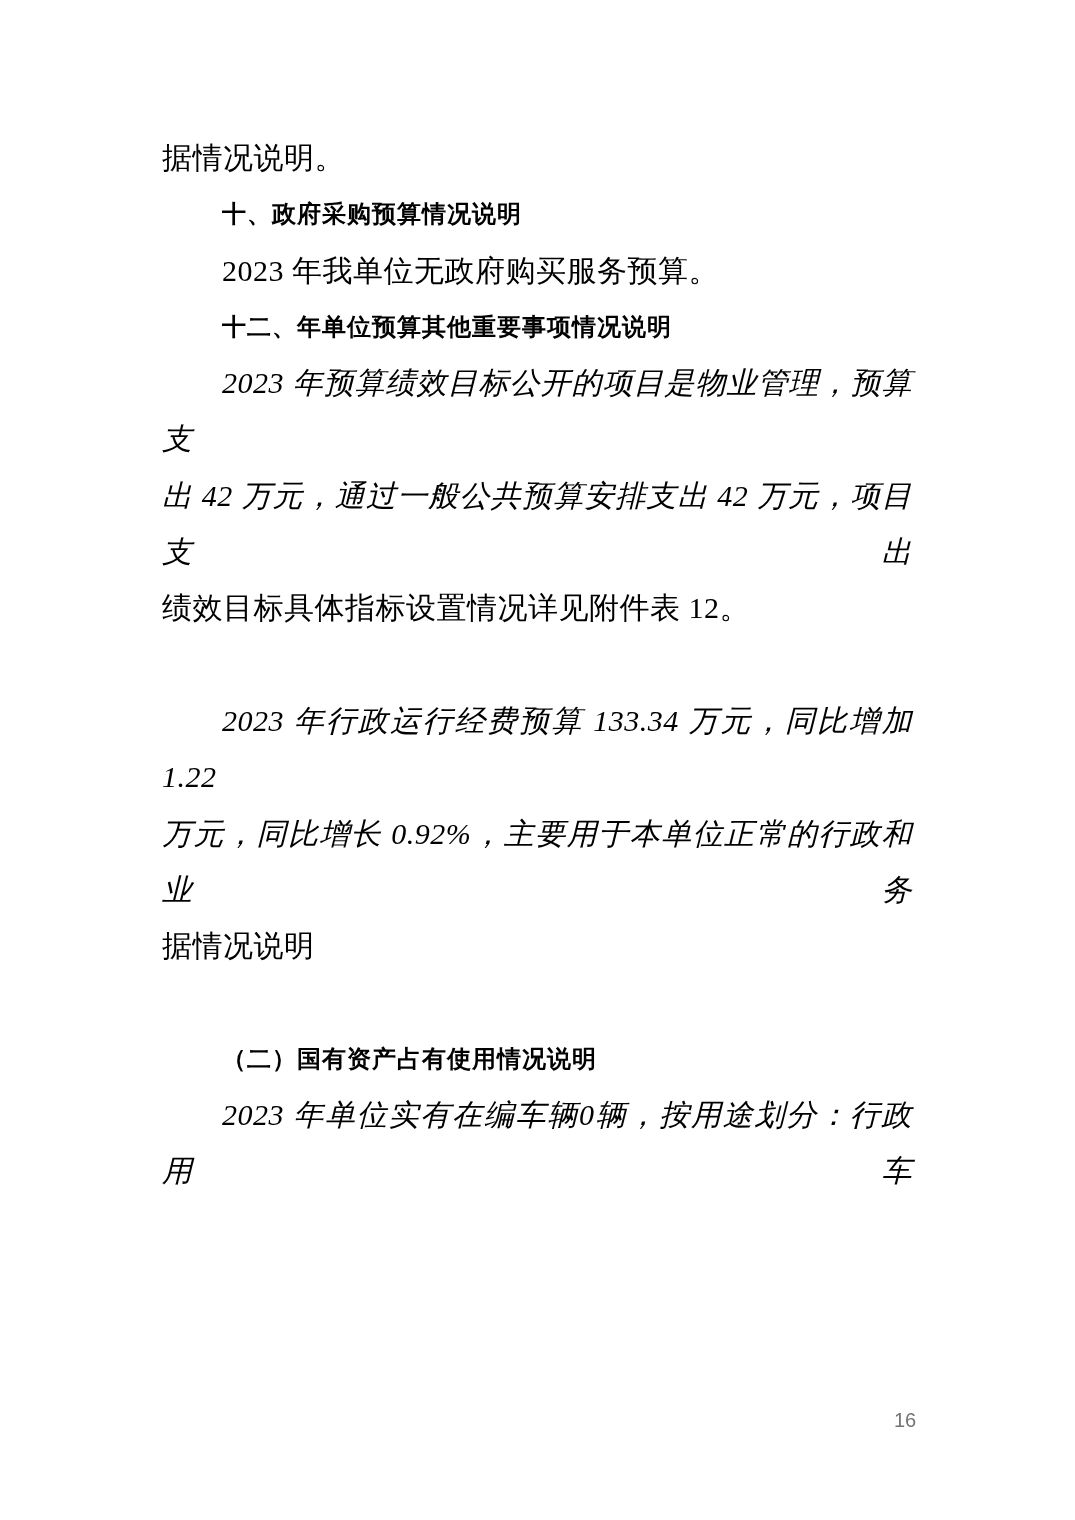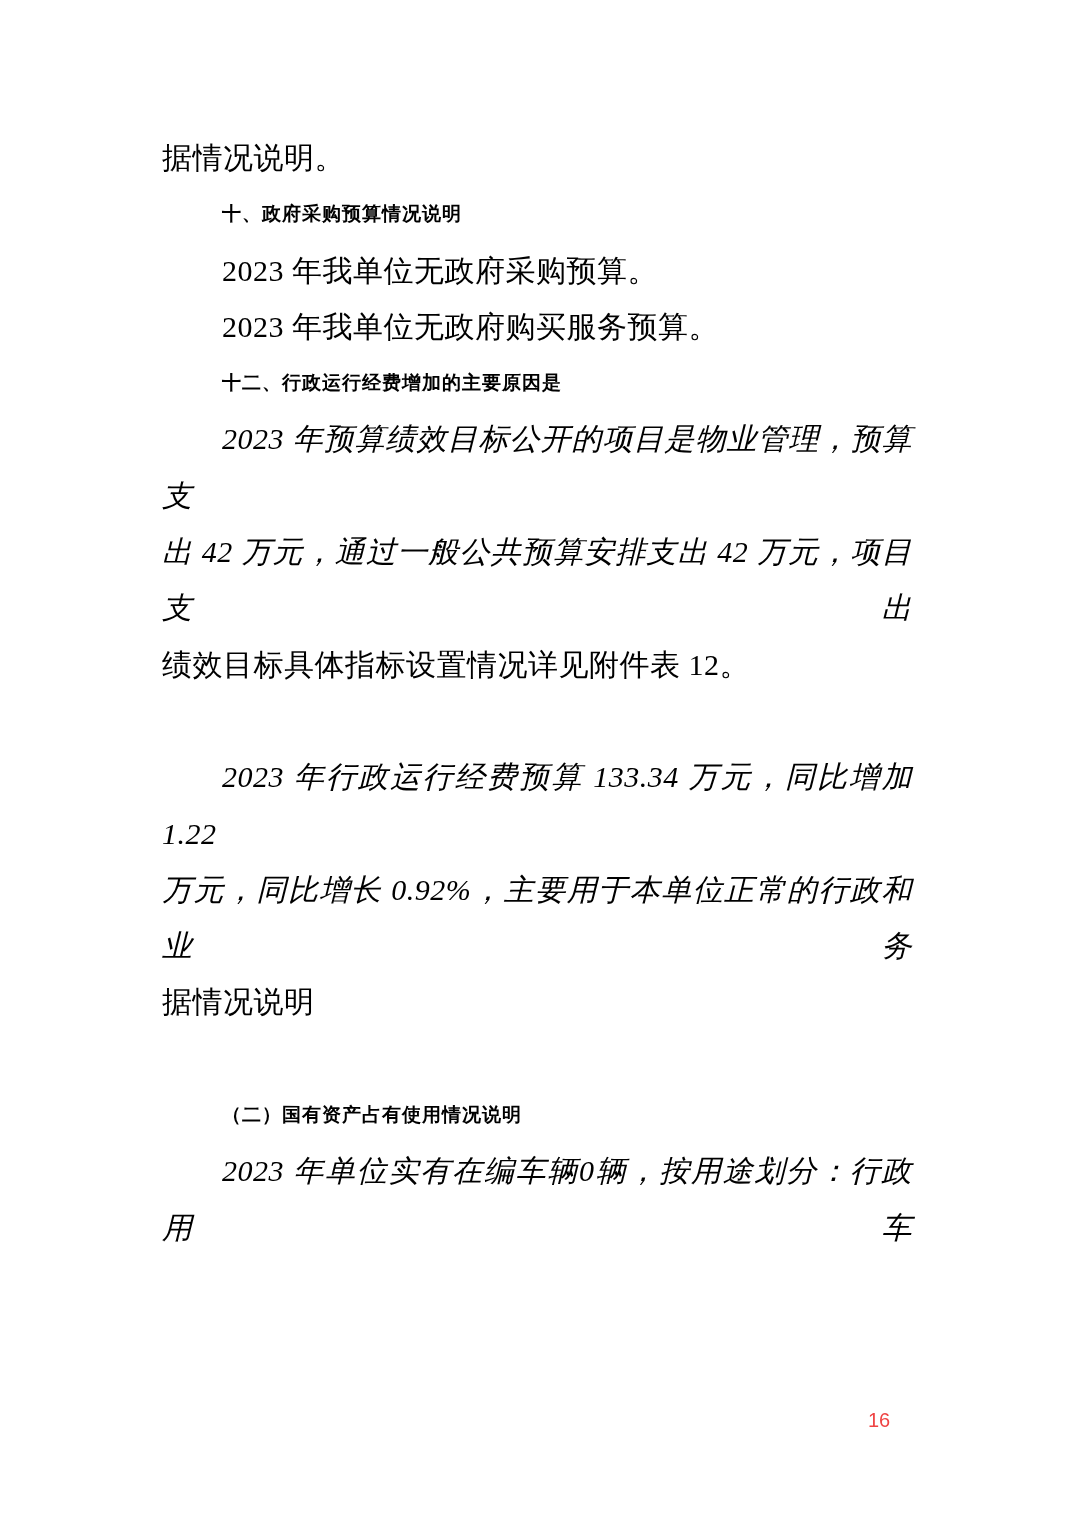--- a/index.html
+++ b/index.html
@@ -25,56 +25,55 @@
     font-size: 30px;
     line-height: 56.3px;
     min-height: 56.3px;
     white-space: nowrap;
     letter-spacing: 0.5px;
   }
   .indent { text-indent: 60px; }
   .heading {
     font-family: Liberation Sans, sans-serif;
     font-weight: 700;
-    font-size: 19px;
+    font-size: 24px;
     letter-spacing: 1px;
   }
   .stretch {
     white-space: normal;
     text-align: justify;
     text-align-last: justify;
     text-justify: inter-character;
     font-style: italic;
   }
   .blank { min-height: 56.3px; }
   .pagenum {
     position: absolute;
-    left: 849px; top: 1408px;
+    left: 875px; top: 1408px;
     width: 60px;
     text-align: center;
     font-family: "Liberation Sans", "DejaVu Sans", sans-serif;
     font-size: 20px;
     line-height: 24px;
-    color: #ef4444;
+    color: #737373;
   }
 </style>
 </head>
 <body>
 
 <div class="page">
   <div class="content">
 
     <div class="line">据情况说明。</div>
 
     <div class="line heading indent">十、政府采购预算情况说明</div>
-    <div class="line indent">2023 年我单位无政府采购预算。</div>
 
     <div class="line indent">2023 年我单位无政府购买服务预算。</div>
 
-    <div class="line heading indent">十二、行政运行经费增加的主要原因是</div>
+    <div class="line heading indent">十二、年单位预算其他重要事项情况说明</div>
     <div class="line indent stretch">2023 年预算绩效目标公开的项目是物业管理，预算支</div>
     <div class="line stretch">出 42 万元，通过一般公共预算安排支出 42 万元，项目支出</div>
     <div class="line">绩效目标具体指标设置情况详见附件表 12。</div>
 
     <div class="line blank"></div>
 
     <div class="line indent stretch">2023 年行政运行经费预算 133.34 万元，同比增加 1.22</div>
     <div class="line stretch">万元，同比增长 0.92%，主要用于本单位正常的行政和业务</div>
     <div class="line">据情况说明</div>
 

